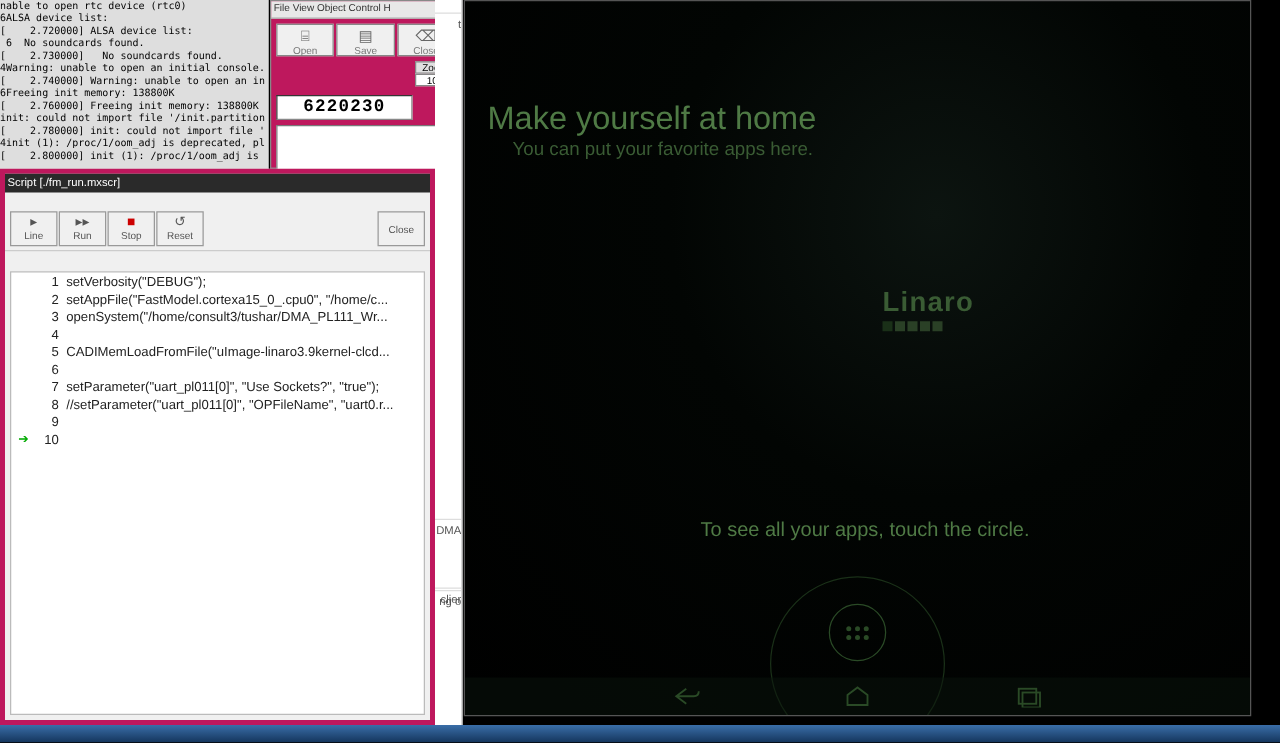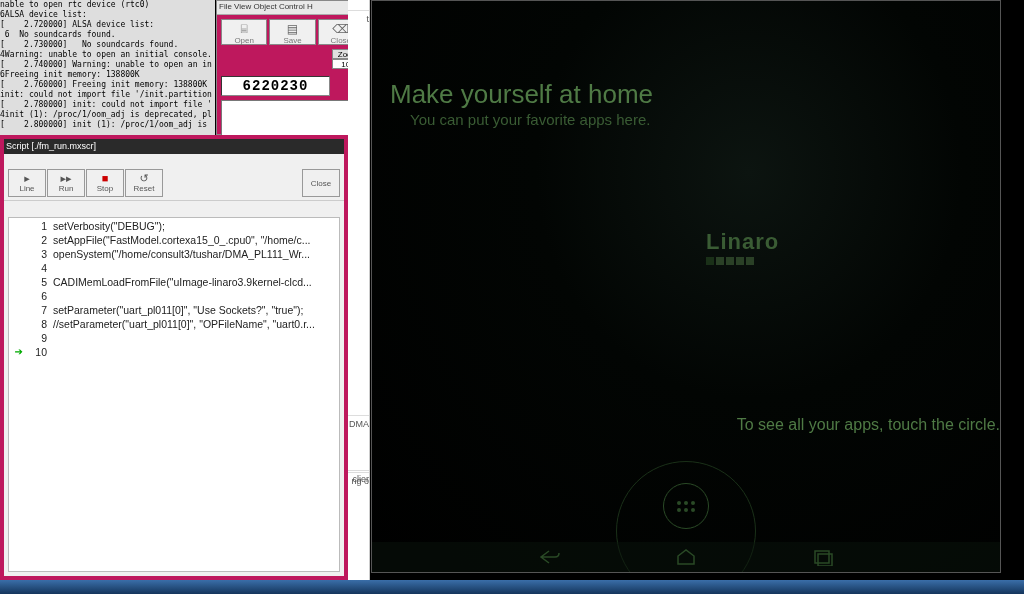--- a/index.html
+++ b/index.html
@@ -104,21 +104,21 @@
     font: 300 15px/18px Helvetica; color: #3a5c34; margin-left: 20px;
   }
   .android .logo {
     position:absolute; left:334px; top:230px;
     font: bold 22px/22px Helvetica; color:#3a5c34; letter-spacing:1px;
   }
   .android .logo .dots { display:flex; gap:2px; margin-top:4px; }
   .android .logo .dots span { width:8px; height:8px; background:#2a4026; }
   .android .logo .dots span:first-child { background:#1a3018; }
   .android .hint {
-    position:absolute; left:12px; right:0; top:415px; text-align:right;
+    position:absolute; left:12px; right:0; top:415px; text-align:center;
     font: 300 16px/18px Helvetica; color:#4f7a45;
   }
   .apps-circle-outer {
     position:absolute; left:50%; top:460px; transform:translateX(-50%);
     width:140px; height:140px; border:1px solid #1a3018; border-radius:50%;
   }
   .apps-circle {
     position:absolute; left:50%; top:482px; transform:translateX(-50%);
     width:46px; height:46px; border:1px solid #2a4a26; border-radius:50%;
     display:flex; align-items:center; justify-content:center;

